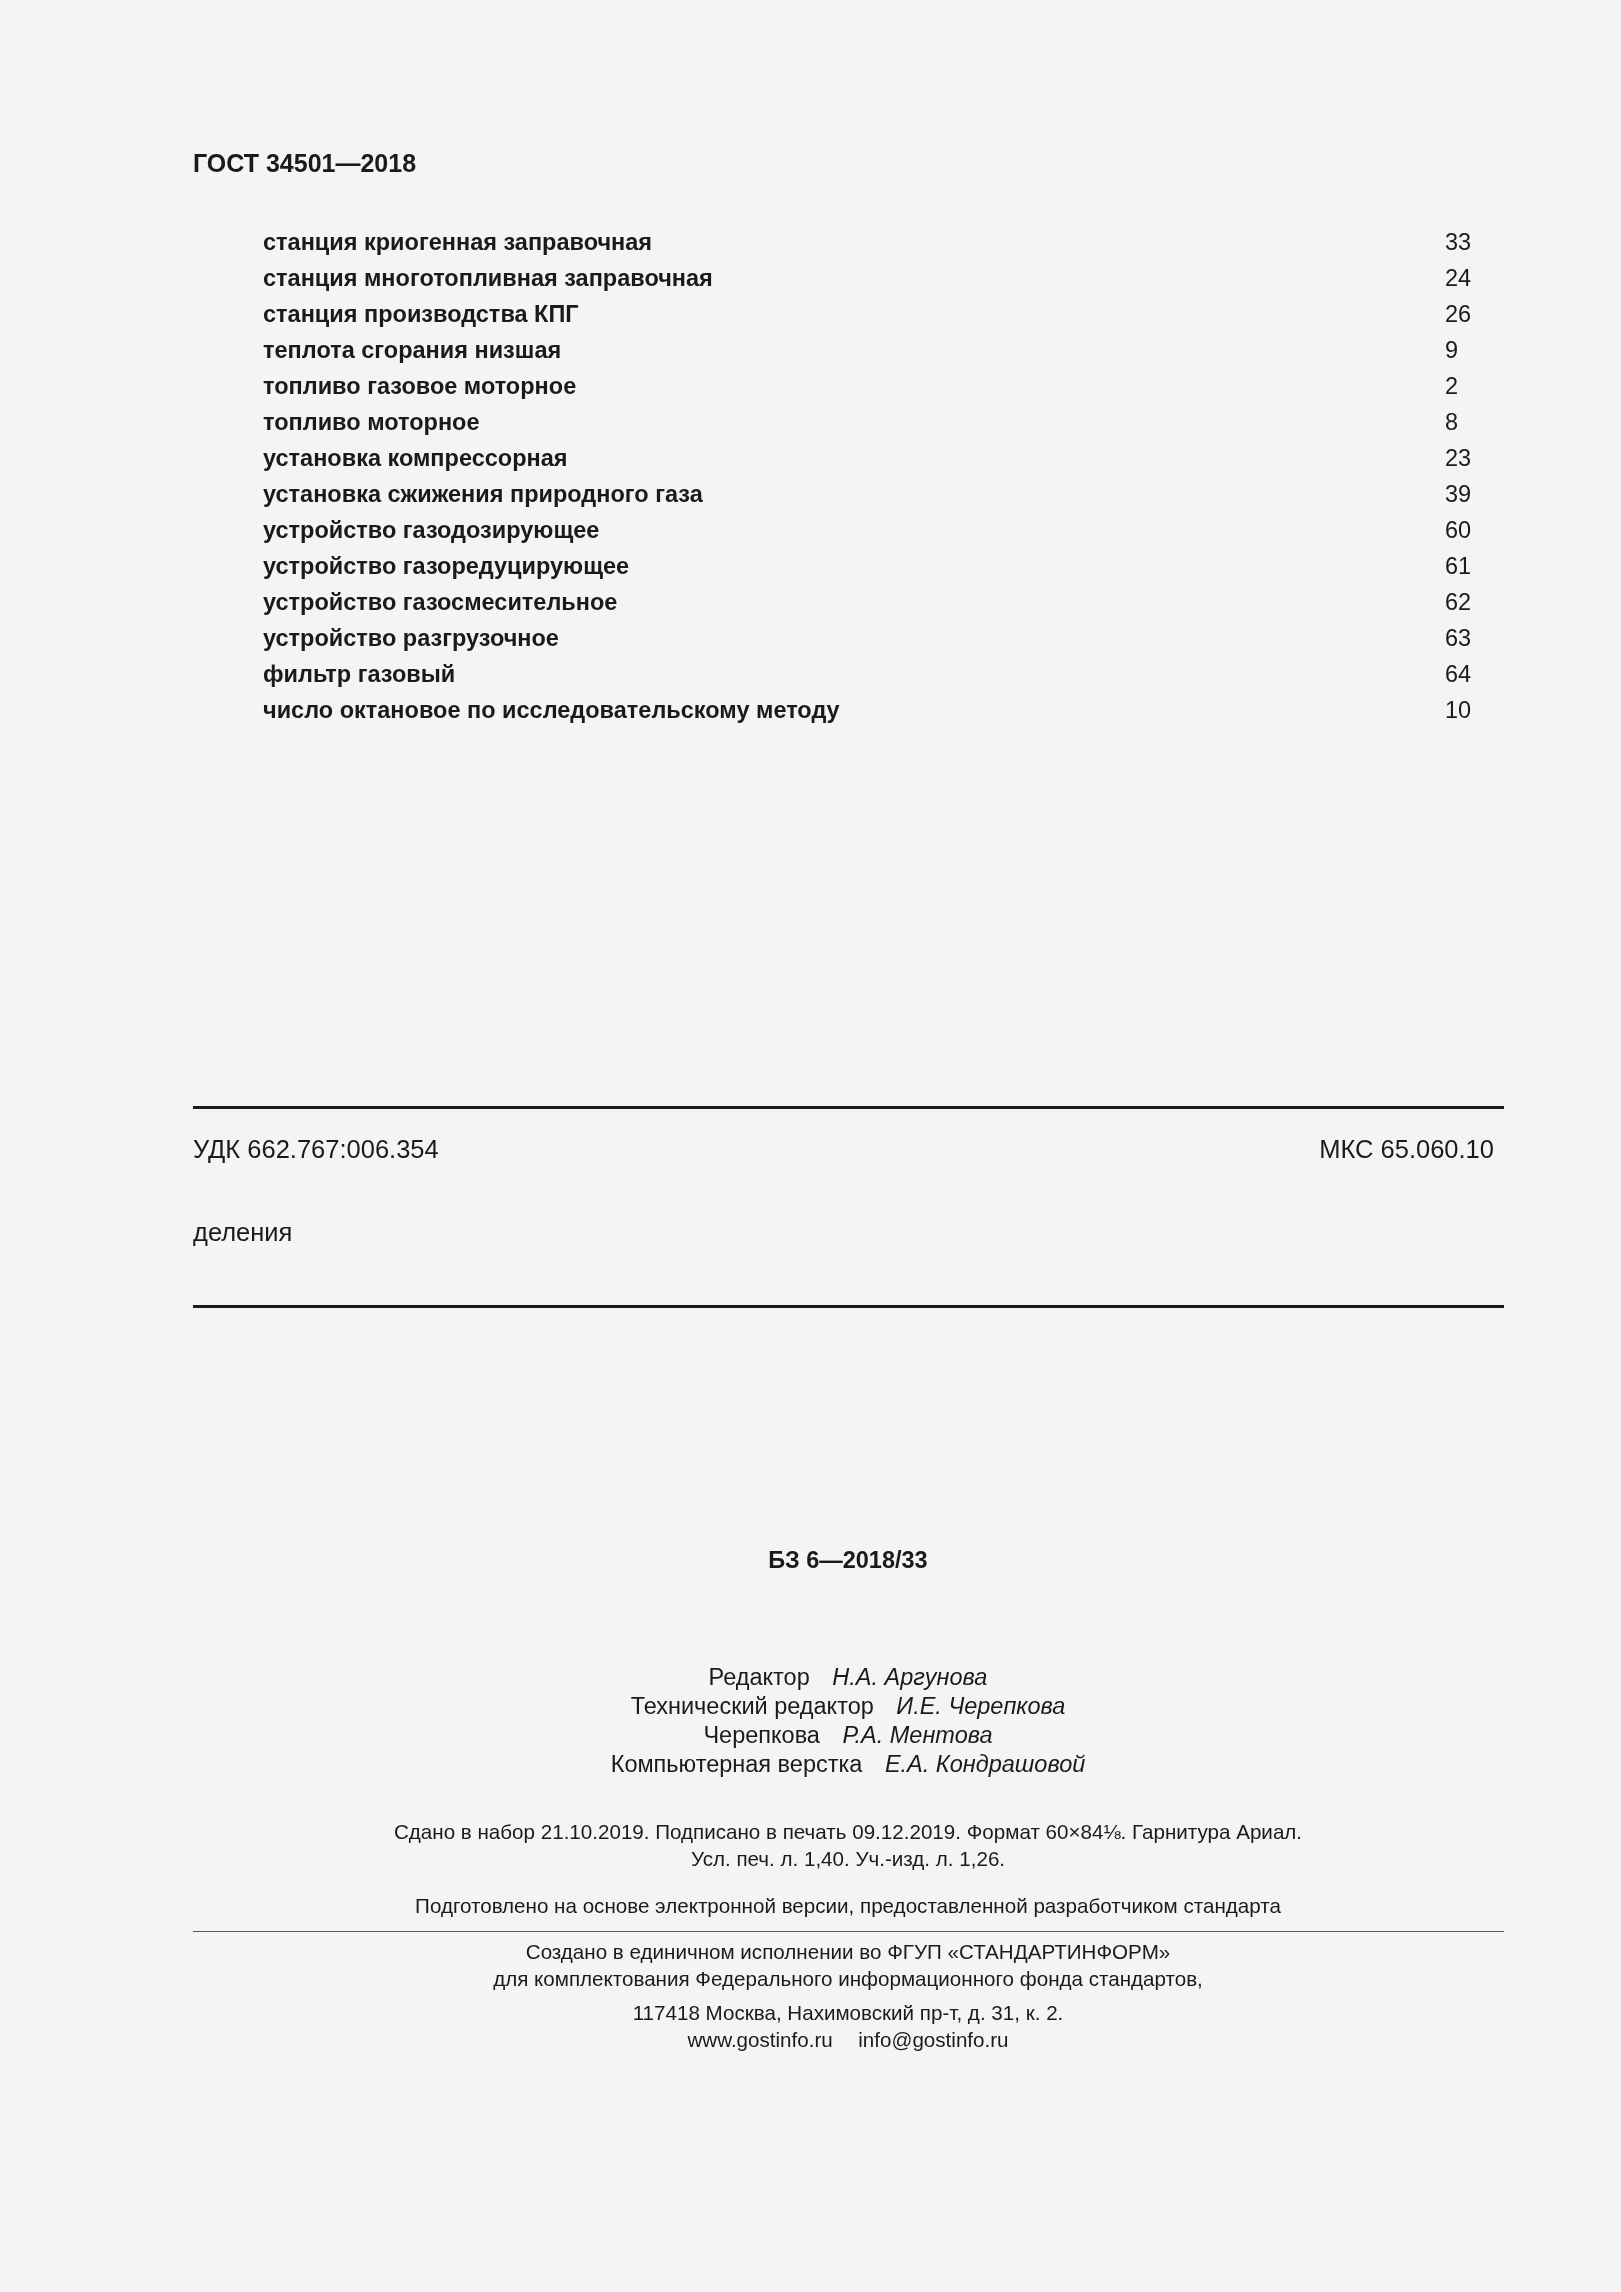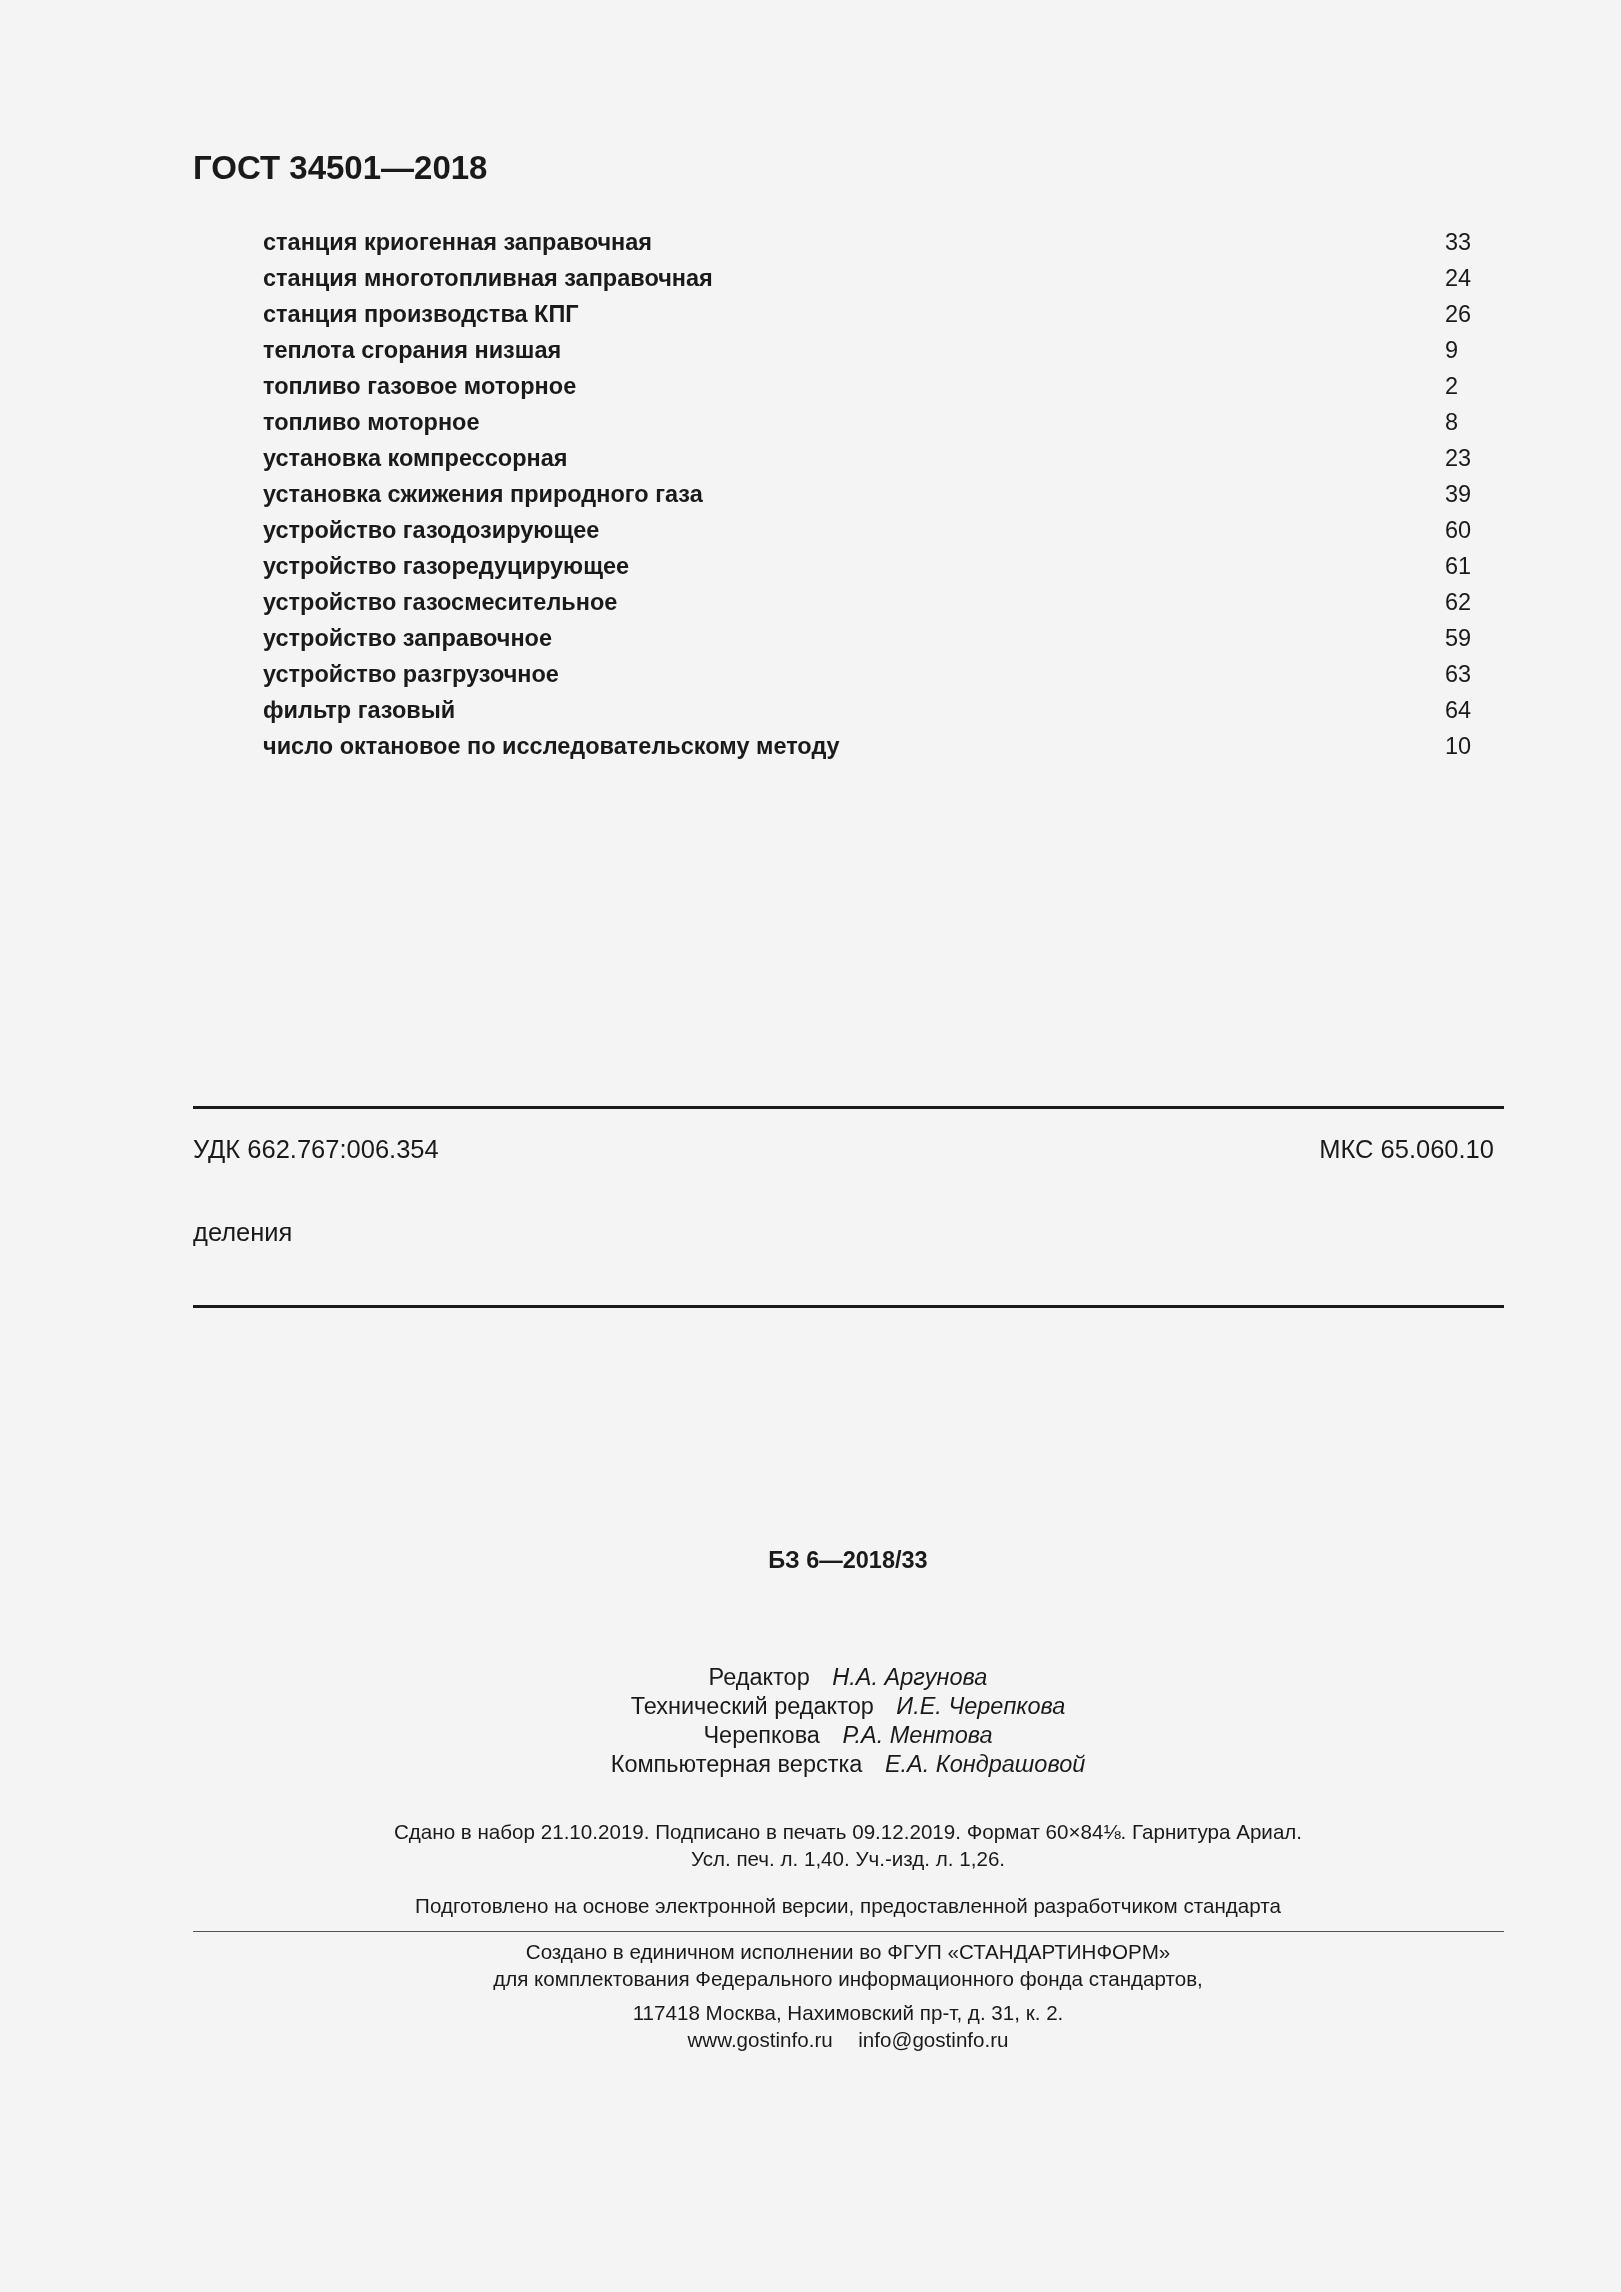--- a/index.html
+++ b/index.html
@@ -1,21 +1,21 @@
 <!DOCTYPE html>
 <html><head>
 <meta charset="utf-8">
 <style>
   html, body { margin:0; padding:0; }
   body {
     width:1621px; height:2293px; background:#f4f4f4; position:relative;
     font-family:"Liberation Sans", sans-serif; color:#1a1a1a; overflow:hidden;
   }
   .abs { position:absolute; }
-  .doc-header { left:193px; top:149px; font-size:33px; font-weight:bold; }
+  .doc-header { left:193px; top:149px; font-size:25px; font-weight:bold; }
   .index-list { left:263px; top:224px; width:1215px; }
   .index-row { position:relative; height:36px; font-size:23.5px; font-weight:bold; line-height:36px; }
   .index-term { position:absolute; left:0; top:0; white-space:nowrap; }
   .index-num { position:absolute; left:1182px; top:0; font-weight:normal; white-space:nowrap; }
   .rule-thick { left:193px; width:1311px; height:2.9px; background:#1a1a1a; }
   .rule-thin { left:193px; width:1311px; height:1px; background:#555; }
   .udk { left:193px; top:1135px; font-size:25.5px; }
   .mks { right:127px; top:1135px; font-size:25.5px; }
   .keywords { left:193px; top:1215px; width:1313px; font-size:25.5px; line-height:34px; }
   .bz { left:0; width:1696px; top:1547px; text-align:center; font-size:23.5px; font-weight:bold; }
@@ -73,24 +73,20 @@
     </div>
   <div class="index-row">
       <span class="index-term">устройство газоредуцирующее</span>
       <span class="index-num">61</span>
     </div>
   <div class="index-row">
       <span class="index-term">устройство газосмесительное</span>
       <span class="index-num">62</span>
     </div>
   <div class="index-row">
-      <span class="index-term">устройство заправочное</span>
-      <span class="index-num">59</span>
-    </div>
-  <div class="index-row">
       <span class="index-term">устройство разгрузочное</span>
       <span class="index-num">63</span>
     </div>
   <div class="index-row">
       <span class="index-term">фильтр газовый</span>
       <span class="index-num">64</span>
     </div>
   <div class="index-row">
       <span class="index-term">число октановое по исследовательскому методу</span>
       <span class="index-num">10</span>

